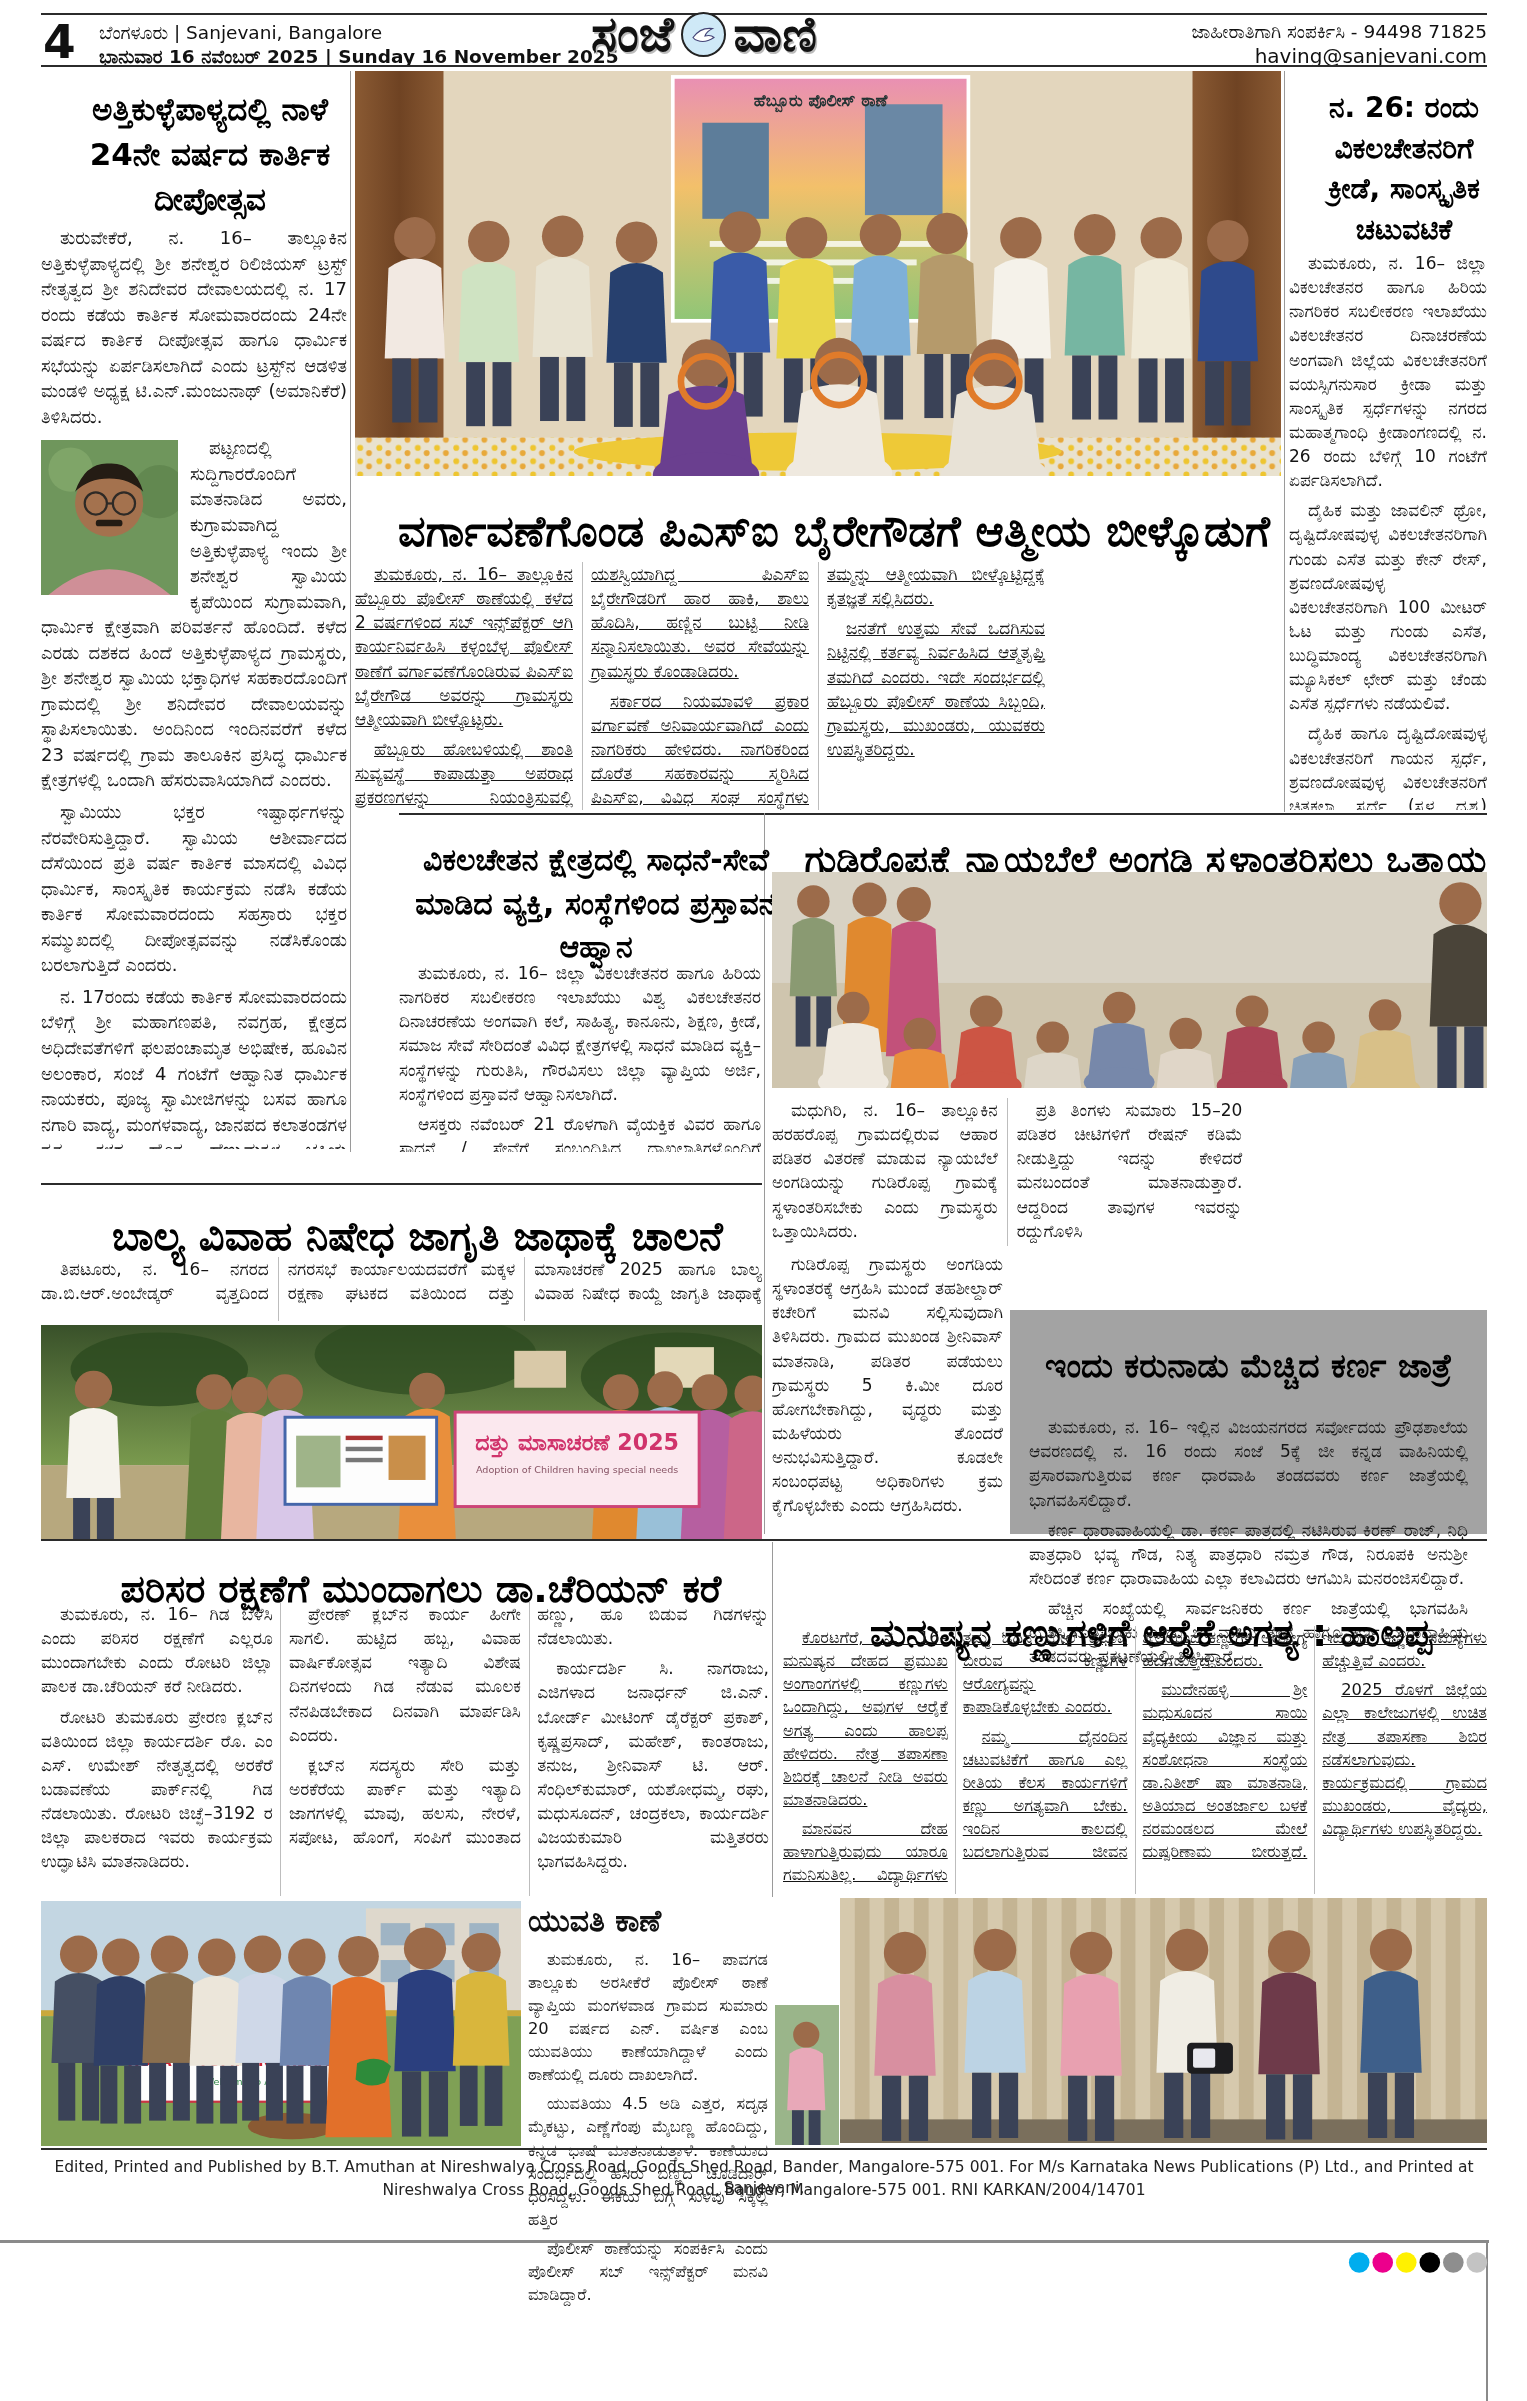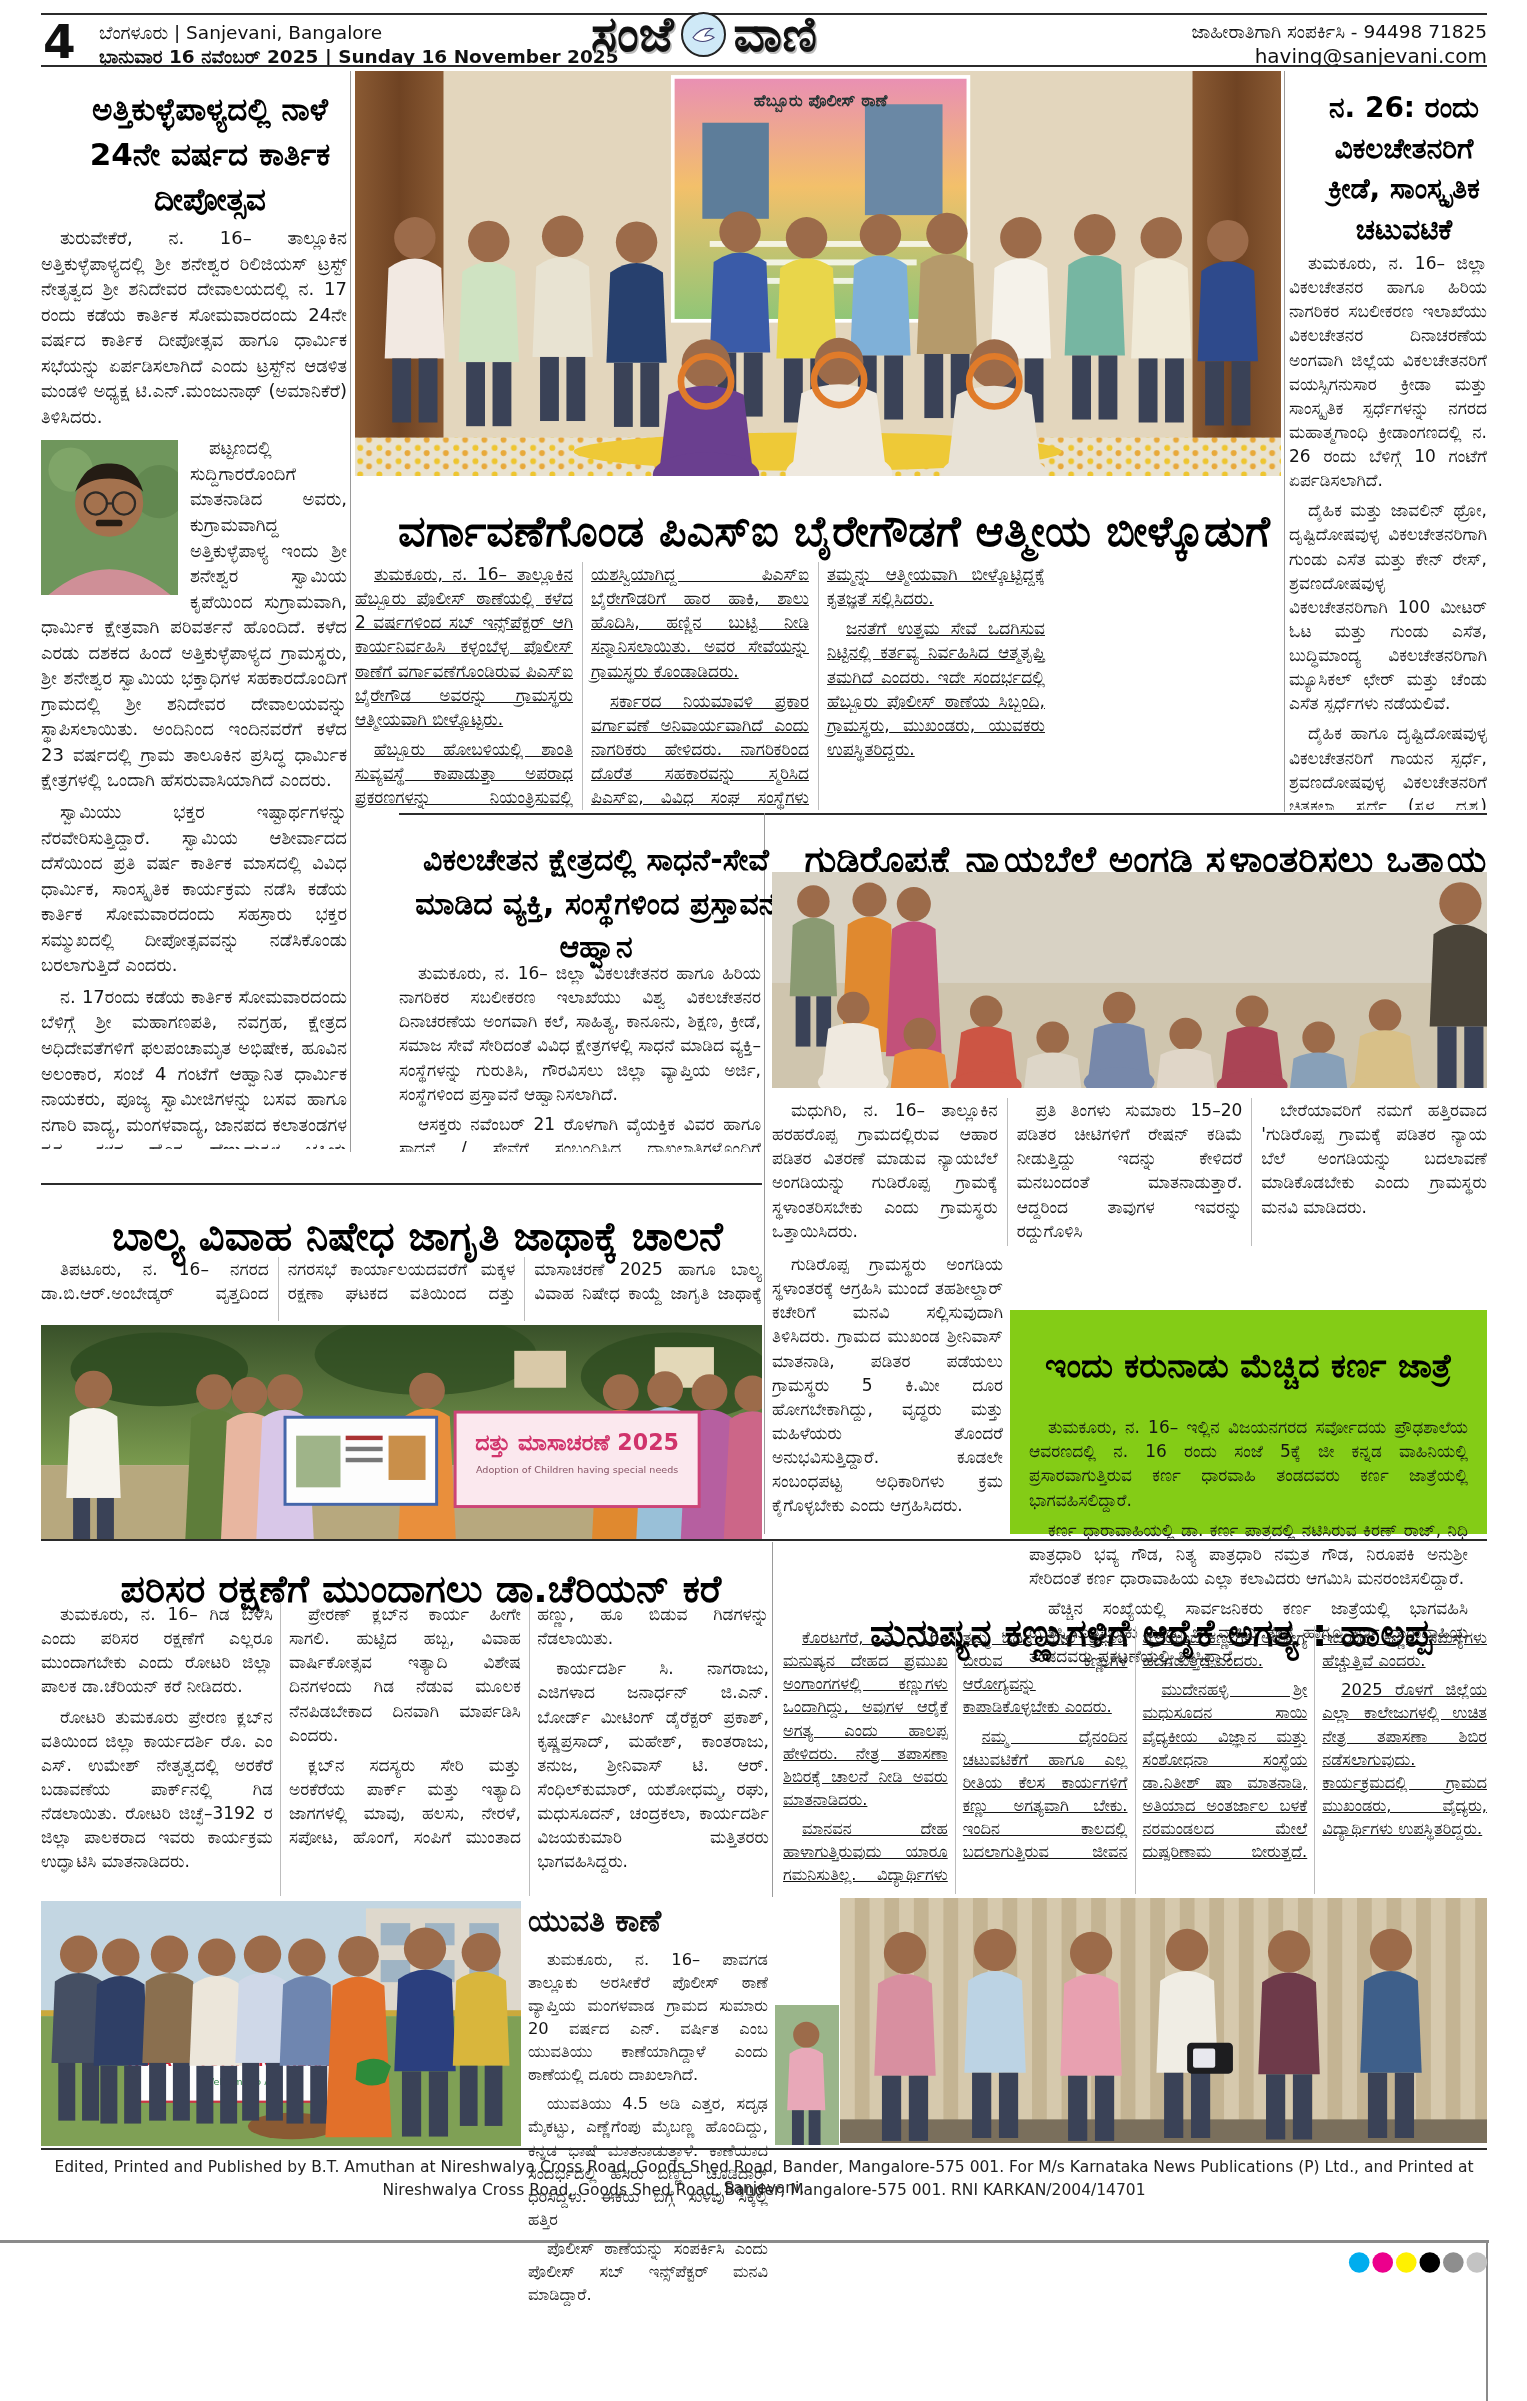--- a/index.html
+++ b/index.html
@@ -14,21 +14,21 @@
   .cols3{column-count:3;column-gap:19px;column-rule:0.7px solid #bdbdbd;column-fill:auto;height:100%;}
   .cols4{column-count:4;column-gap:18px;column-rule:0.7px solid #bdbdbd;column-fill:auto;height:100%;text-decoration:underline;}
   .photo{display:block;background:#d8d2c4;}
   .pnum{font-size:47px;font-weight:700;line-height:1;}
   .hdr-small{font-size:18.5px;line-height:1.2;}
   .hdr-bold{font-weight:700;}
   .masthead{display:flex;align-items:center;gap:7.4px;font-weight:700;font-size:49px;line-height:1;
             text-shadow:1.5px 1.5px 0 #bbb;}
   .bird{width:41px;height:41px;border-radius:50%;background:#cfe9f7;border:2.2px solid #222;
         display:flex;align-items:center;justify-content:center;}
-  .graybox{background:#84cc16;}
+  .graybox{background:#a3a3a3;}
   .footer-text{font-size:15.5px;text-align:center;color:#222;line-height:1.35;}
   .portrait-float{float:left;width:137px;height:155px;margin:4.4px 12px 4.4px 0;}
   .subhl{font-weight:700;text-align:left;margin:0;line-height:1.35;}
 </style>
 </head>
 <body>
 
 <div class="page">
 
   <svg width="0" height="0" style="position:absolute" aria-hidden="true">
@@ -182,21 +182,20 @@
     <use href="#g-sit" transform="translate(330,200) scale(2)" style="color:#ddd6c8"></use>
     <use href="#g-sit" transform="translate(420,160) scale(2)" style="color:#7788aa"></use>
     <use href="#g-sit" transform="translate(510,195) scale(2)" style="color:#e0d6c8"></use>
     <use href="#g-sit" transform="translate(600,165) scale(2)" style="color:#aa4455"></use>
     <use href="#g-sit" transform="translate(690,200) scale(2)" style="color:#88a0b8"></use>
     <use href="#g-sit" transform="translate(780,170) scale(2)" style="color:#d8c088"></use>
   </svg>
   <div class="abs body-text cols3" style="left:772px;top:1098px;width:715px;height:148px;font-size:17px">
     <p>ಮಧುಗಿರಿ, ನ. 16– ತಾಲ್ಲೂಕಿನ ಹರಹರೊಪ್ಪ ಗ್ರಾಮದಲ್ಲಿರುವ ಆಹಾರ ಪಡಿತರ ವಿತರಣೆ ಮಾಡುವ ನ್ಯಾಯಬೆಲೆ ಅಂಗಡಿಯನ್ನು ಗುಡಿರೊಪ್ಪ ಗ್ರಾಮಕ್ಕೆ ಸ್ಥಳಾಂತರಿಸಬೇಕು ಎಂದು ಗ್ರಾಮಸ್ಥರು ಒತ್ತಾಯಿಸಿದರು.</p>
     <p>ಪ್ರತಿ ತಿಂಗಳು ಸುಮಾರು 15–20 ಪಡಿತರ ಚೀಟಿಗಳಿಗೆ ರೇಷನ್ ಕಡಿಮೆ ನೀಡುತ್ತಿದ್ದು ಇದನ್ನು ಕೇಳಿದರೆ ಮನಬಂದಂತೆ ಮಾತನಾಡುತ್ತಾರೆ. ಆದ್ದರಿಂದ ತಾವುಗಳ ಇವರನ್ನು ರದ್ದುಗೊಳಿಸಿ</p>
-    <p>ಬೇರೆಯಾವರಿಗೆ ನಮಗೆ ಹತ್ತಿರವಾದ 'ಗುಡಿರೊಪ್ಪ ಗ್ರಾಮಕ್ಕೆ ಪಡಿತರ ನ್ಯಾಯ ಬೆಲೆ ಅಂಗಡಿಯನ್ನು ಬದಲಾವಣೆ ಮಾಡಿಕೊಡಬೇಕು ಎಂದು ಗ್ರಾಮಸ್ಥರು ಮನವಿ ಮಾಡಿದರು.</p>
   </div>
   <div class="abs body-text" style="left:772px;top:1252px;width:231px;height:281px;font-size:17px">
     <p>ಗುಡಿರೊಪ್ಪ ಗ್ರಾಮಸ್ಥರು ಅಂಗಡಿಯ ಸ್ಥಳಾಂತರಕ್ಕೆ ಆಗ್ರಹಿಸಿ ಮುಂದೆ ತಹಶೀಲ್ದಾರ್ ಕಚೇರಿಗೆ ಮನವಿ ಸಲ್ಲಿಸುವುದಾಗಿ ತಿಳಿಸಿದರು. ಗ್ರಾಮದ ಮುಖಂಡ ಶ್ರೀನಿವಾಸ್ ಮಾತನಾಡಿ, ಪಡಿತರ ಪಡೆಯಲು ಗ್ರಾಮಸ್ಥರು 5 ಕಿ.ಮೀ ದೂರ ಹೋಗಬೇಕಾಗಿದ್ದು, ವೃದ್ಧರು ಮತ್ತು ಮಹಿಳೆಯರು ತೊಂದರೆ ಅನುಭವಿಸುತ್ತಿದ್ದಾರೆ. ಕೂಡಲೇ ಸಂಬಂಧಪಟ್ಟ ಅಧಿಕಾರಿಗಳು ಕ್ರಮ ಕೈಗೊಳ್ಳಬೇಕು ಎಂದು ಆಗ್ರಹಿಸಿದರು.</p>
   </div>
 
   <div class="abs rule" style="left:41px;top:1183px;width:721px;height:1.5px"></div>
   <h2 class="abs hl" style="left:41px;top:1191px;width:721px;font-size:40px">ಬಾಲ್ಯ ವಿವಾಹ ನಿಷೇಧ ಜಾಗೃತಿ ಜಾಥಾಕ್ಕೆ ಚಾಲನೆ</h2>
   <div class="abs body-text cols3" style="left:41px;top:1257px;width:721px;height:64px;font-size:17px">
     <p>ತಿಪಟೂರು, ನ. 16– ನಗರದ ಡಾ.ಬಿ.ಆರ್.ಅಂಬೇಡ್ಕರ್ ವೃತ್ತದಿಂದ ನಗರಸಭೆ ಕಾರ್ಯಾಲಯದವರೆಗೆ ಮಕ್ಕಳ ರಕ್ಷಣಾ ಘಟಕದ ವತಿಯಿಂದ ದತ್ತು ಮಾಸಾಚರಣೆ 2025 ಹಾಗೂ ಬಾಲ್ಯ ವಿವಾಹ ನಿಷೇಧ ಕಾಯ್ದೆ ಜಾಗೃತಿ ಜಾಥಾಕ್ಕೆ ತಹಶೀಲ್ದಾರ್ ಮೋಹನ್‌ಕುಮಾರ್.ಜಿ.ವಿ. ಚಾಲನೆ ನೀಡಿದರು.</p>
 

